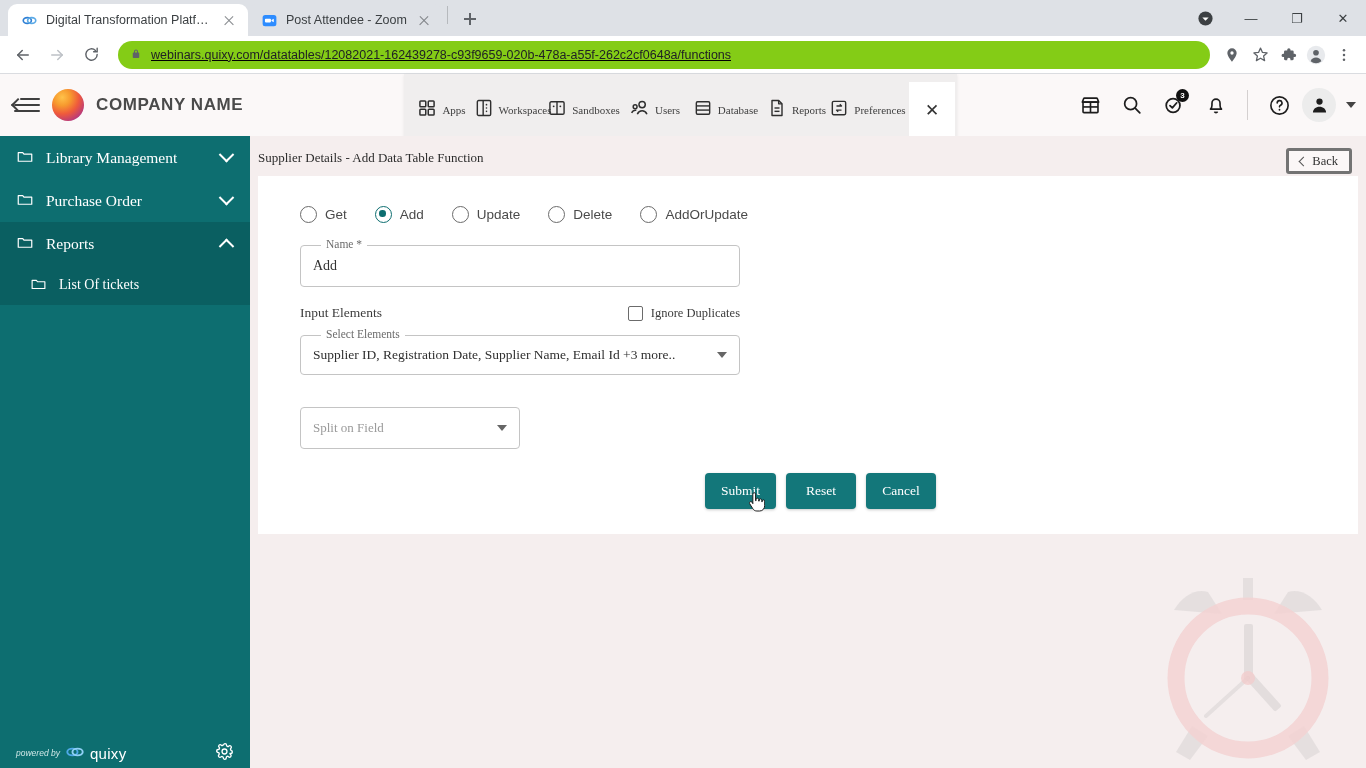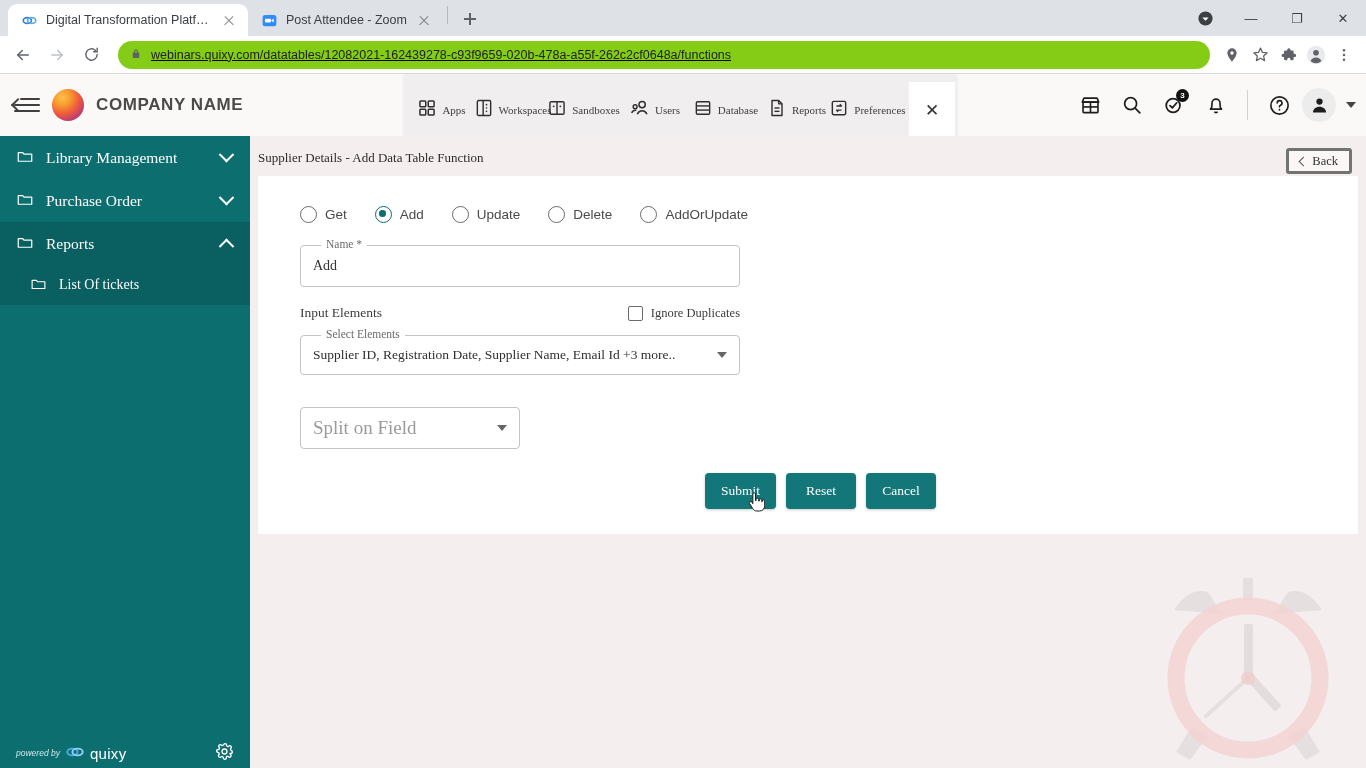--- a/index.html
+++ b/index.html
@@ -277,21 +277,21 @@
     width: 0; height: 0; border-left: 5px solid transparent;
     border-right: 5px solid transparent; border-top: 6px solid #666;
     flex: 0 0 auto;
   }
   .split-field {
     margin: 32px 0 0 42px; width: 220px; height: 42px;
     border: 1px solid #c4c4c4; border-radius: 4px;
     display: flex; align-items: center; padding: 0 12px;
   }
   .split-placeholder {
-    flex: 1; font-size: 19px; color: #9a9a9a;
+    flex: 1; font-size: 13px; color: #9a9a9a;
     font-family: "Liberation Serif", serif;
   }
   .btn-row {
     display: flex; gap: 10px; justify-content: flex-start;
     padding: 24px 0 0 447px;
   }
   .btn {
     min-width: 70px; height: 36px; background: #13777a; color: #fff;
     border-radius: 4px; display: flex; align-items: center;
     justify-content: center; font-size: 13.5px; padding: 0 16px;

